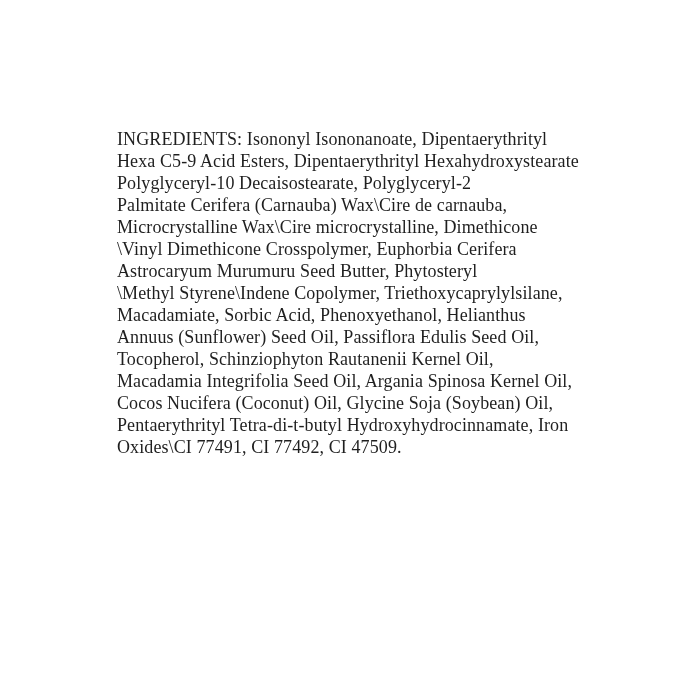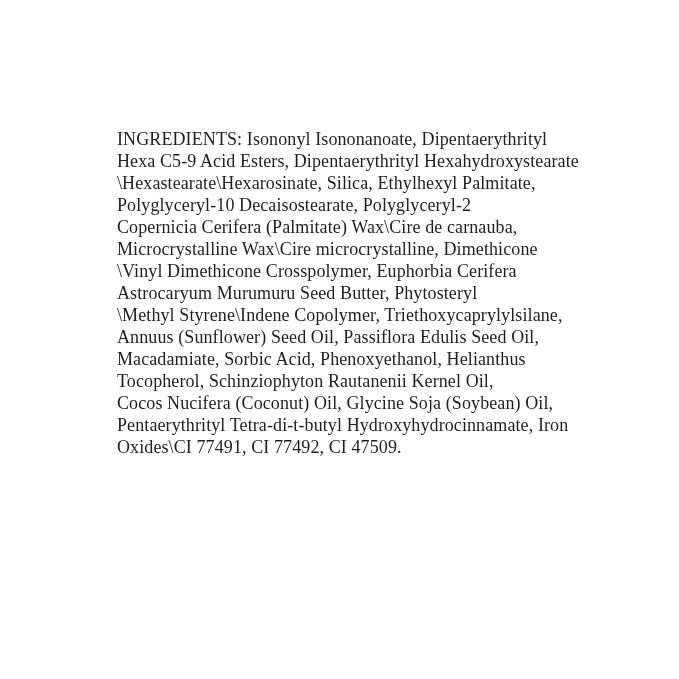--- a/index.html
+++ b/index.html
@@ -29,27 +29,27 @@
     white-space: nowrap;
   }
 </style>
 </head>
 <body>
 
 <div class="page">
   <div class="ingredients-text">
       <div class="ingredients-line">INGREDIENTS: Isononyl Isononanoate, Dipentaerythrityl</div>
       <div class="ingredients-line">Hexa C5-9 Acid Esters, Dipentaerythrityl Hexahydroxystearate</div>
-      <div class="ingredients-line">\Hexastearate\Hexarosinate, Silica, Ethylhexyl Palmitate,</div>
       <div class="ingredients-line">Polyglyceryl-10 Decaisostearate, Polyglyceryl-2</div>
-      <div class="ingredients-line">Copernicia Cerifera (Palmitate) Wax\Cire de carnauba,</div>
+      <div class="ingredients-line">Palmitate Cerifera (Carnauba) Wax\Cire de carnauba,</div>
       <div class="ingredients-line">Microcrystalline Wax\Cire microcrystalline, Dimethicone</div>
       <div class="ingredients-line">\Vinyl Dimethicone Crosspolymer, Euphorbia Cerifera</div>
       <div class="ingredients-line">Astrocaryum Murumuru Seed Butter, Phytosteryl</div>
       <div class="ingredients-line">\Methyl Styrene\Indene Copolymer, Triethoxycaprylylsilane,</div>
+      <div class="ingredients-line">Macadamiate, Sorbic Acid, Phenoxyethanol, Helianthus</div>
       <div class="ingredients-line">Annuus (Sunflower) Seed Oil, Passiflora Edulis Seed Oil,</div>
-      <div class="ingredients-line">Macadamiate, Sorbic Acid, Phenoxyethanol, Helianthus</div>
       <div class="ingredients-line">Tocopherol, Schinziophyton Rautanenii Kernel Oil,</div>
+      <div class="ingredients-line">Macadamia Integrifolia Seed Oil, Argania Spinosa Kernel Oil,</div>
       <div class="ingredients-line">Cocos Nucifera (Coconut) Oil, Glycine Soja (Soybean) Oil,</div>
       <div class="ingredients-line">Pentaerythrityl Tetra-di-t-butyl Hydroxyhydrocinnamate, Iron</div>
       <div class="ingredients-line">Oxides\CI 77491, CI 77492, CI 47509.</div>
     </div>
 </div>
 
 </body></html>

